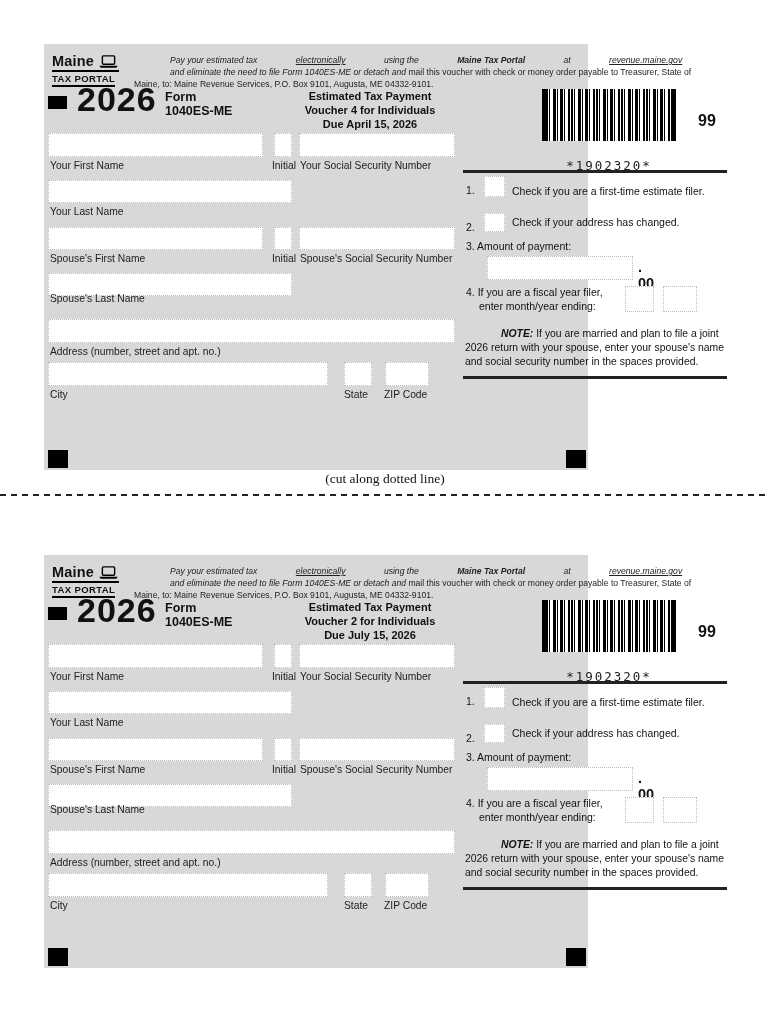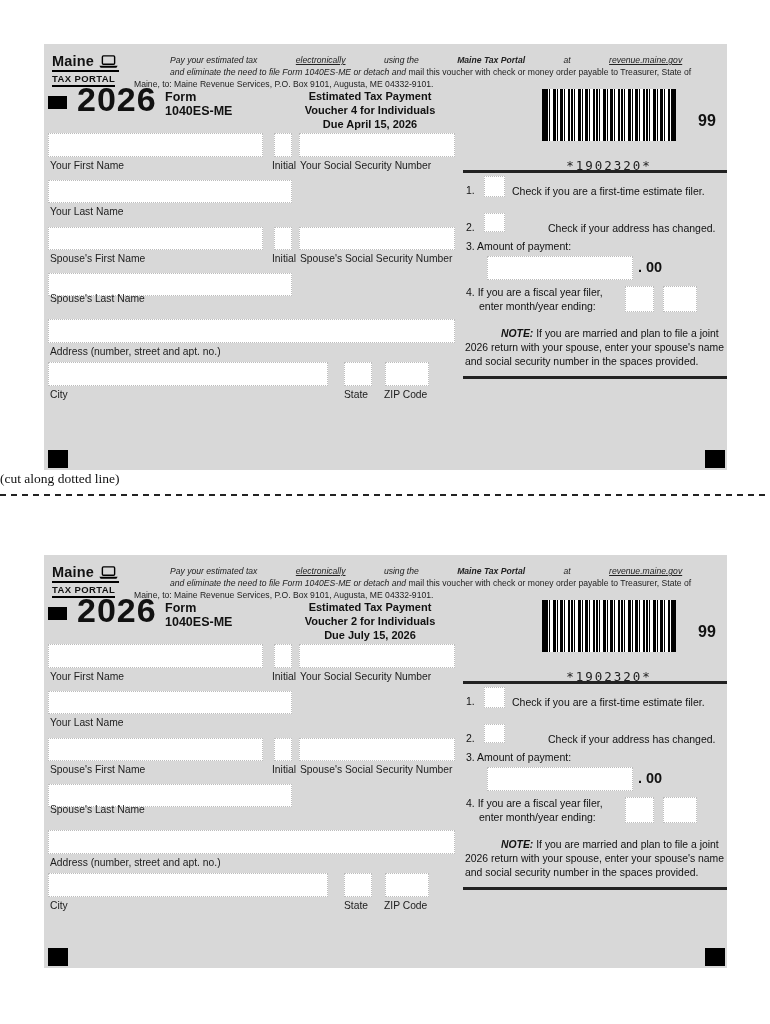--- a/index.html
+++ b/index.html
@@ -2,21 +2,21 @@
 <html><head>
 <meta charset="utf-8">
 <style>
   html,body { margin:0; padding:0; }
   body {
     width:770px; height:1024px; background:#ffffff; position:relative;
     font-family:"Liberation Sans", sans-serif; color:#111;
     overflow:hidden;
   }
   .abs { position:absolute; }
-  .voucher { position:absolute; left:44px; width:683px; background:#d8d8d8; }
+  .voucher { position:absolute; left:44px; width:544px; background:#d8d8d8; }
   .v1 { top:44px;  height:426px; }
   .v2 { top:555px; height:413px; }
 
   
   .logo { left:8px; top:9px; width:90px; }
   .logo-row { display:flex; align-items:flex-end; border-bottom:2px solid #000; padding-bottom:1px; width:fit-content; }
   .logo-name { font-size:14.5px; font-weight:bold; letter-spacing:0.2px; }
   .laptop svg { width:21px; height:14px; margin-left:4px; display:block; }
   .logo-sub { font-size:9.5px; font-weight:bold; letter-spacing:0.4px; border-bottom:2.5px solid #000; width:fit-content; padding:1px 0 1px 0; }
 
@@ -87,36 +87,36 @@
   .l-city  { left:6px;   top:345px; }
   .l-state { left:300px; top:345px; }
   .l-zip   { left:340px; top:345px; }
 
   
   .i1-num { left:422px; top:140px; }
   .i1-box { left:440px; top:132px; width:21px; height:21px; }
   .i1-txt { left:468px; top:141px; }
   .i2-num { left:422px; top:177px; }
   .i2-box { left:440px; top:169px; width:21px; height:19px; }
-  .i2-txt { left:468px; top:178px;margin-left:36px; }
+  .i2-txt { left:468px; top:172px; }
   .i3-txt { left:422px; top:196px; }
   .amt-box { left:443px; top:212px; width:146px; height:24px; }
   .amt-suffix { left:594px; top:215px; font-weight:bold; font-size:14.5px; position:absolute; }
   .i4-l1 { left:422px; top:242px; }
   .i4-l2 { left:435px; top:256px; }
   .i4-month { left:581px; top:242px; width:29px; height:26px; }
   .i4-year  { left:619px; top:242px; width:34px; height:26px; }
   .note { position:absolute; left:421px; top:283px; width:263px; font-size:10.4px; line-height:1.33; color:#111; }
   .drule { left:419px; top:332px; width:264px; height:3px; border-top:2px solid #222; border-bottom:1px solid #222; box-sizing:border-box; }
 
   .sq-bl { left:4px;  bottom:2px; width:20px; height:18px; }
   .sq-br { right:2px; bottom:2px; width:20px; height:18px; }
 
   
-  .cutlabel { left:0; right:0; top:471px; text-align:left; font-family:"Liberation Serif", serif; font-size:13.5px; color:#111; }
+  .cutlabel { left:0; right:0; top:471px; text-align:center; font-family:"Liberation Serif", serif; font-size:13.5px; color:#111; }
   .cutline  { left:0; top:494px; width:770px; height:2px;
               background:repeating-linear-gradient(90deg,#222 0 6px,transparent 6px 11px); }
 </style>
 </head>
 <body>
 
 <div class="voucher v1">
   <div class="logo abs">
     <div class="logo-row">
       <span class="logo-name">Maine</span>

